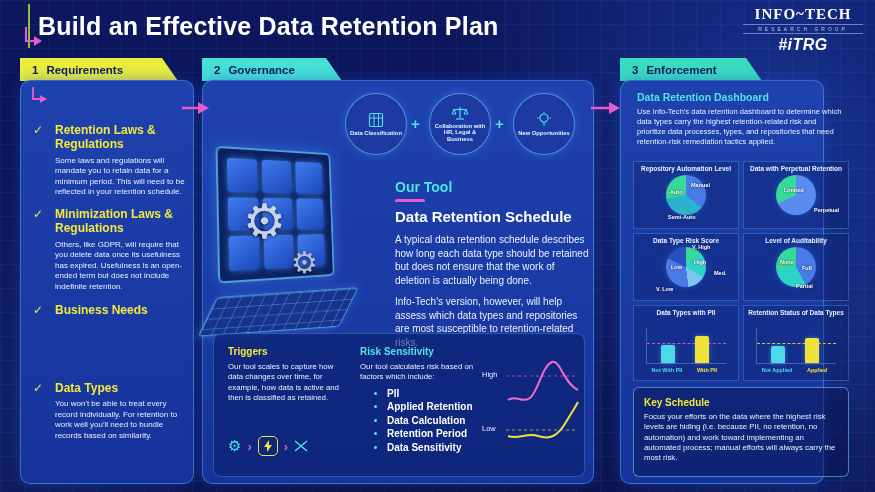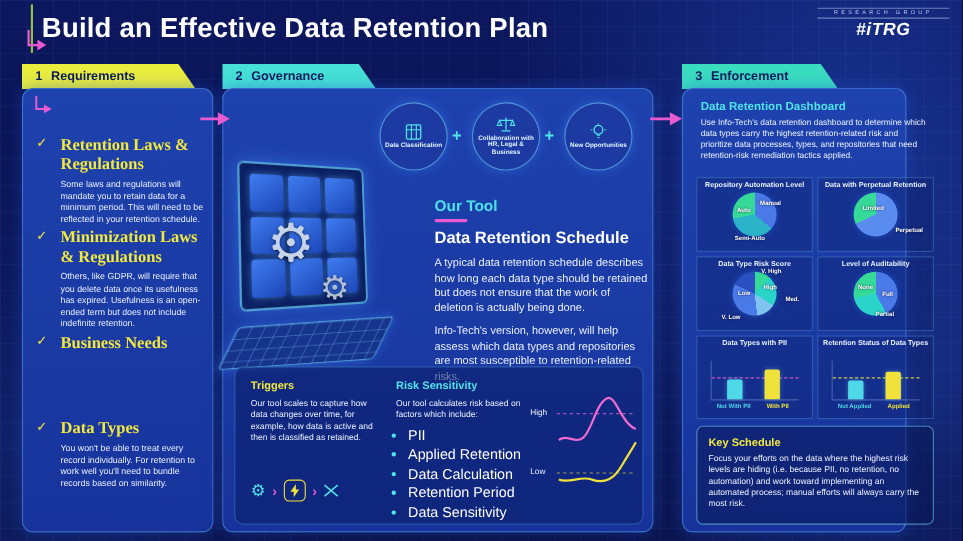--- a/index.html
+++ b/index.html
@@ -46,21 +46,21 @@
   .flow-arrow { position:absolute; z-index:5; }
   .fa1 { left:182px; top:99px; }
   .fa2 { left:591px; top:99px; }
   .entry-arrow { position:absolute; left:23px; top:27px; z-index:5; }
   .panel-arrow { position:absolute; left:10px; top:6px; }
 
   
   .req-item { position:absolute; left:12px; width:152px; padding-left:22px; }
   .req-item .check { position:absolute; left:0; top:0; font-family:"DejaVu Sans", sans-serif;
     color:#f2e83e; font-size:12px; font-weight:bold; }
-  .req-item h3 { color:#f2e83e; font-size:15px; font-weight:bold; line-height:1.2;font-family:Liberation Serif, serif; }
+  .req-item h3 { color:#f2e83e; font-size:12px; font-weight:bold; line-height:1.2; }
   .req-item p { color:#e8efff; font-size:8px; line-height:1.32; margin-top:4px; }
 
   
   .circle { position:absolute; top:12px; width:62px; height:62px; border-radius:50%;
     background:#1c3aa2; border:1px solid rgba(120,220,255,.55); box-shadow:0 0 10px rgba(60,140,255,.4);
     display:flex; flex-direction:column; align-items:center; justify-content:center; gap:2px; text-align:center; }
   .circle span { font-size:5.8px; font-weight:bold; color:#e2f4ff; line-height:1.15; width:52px; }
   .c1 { left:142px; } .c2 { left:226px; } .c3 { left:310px; }
   .plus { position:absolute; top:34px; color:#4fe3e8; font-size:15px; font-weight:bold; }
   .p1 { left:208px; } .p2 { left:292px; }
@@ -94,21 +94,21 @@
   .trig p { font-size:7.8px; line-height:1.32; color:#eaf1ff; }
   .trig-icons { position:absolute; left:14px; top:102px; display:flex; align-items:center; gap:6px; }
   .trig-icons .gear-sm { font-family:"DejaVu Sans", sans-serif; color:#4fe3e8; font-size:15px; }
   .trig-icons .chev { color:#e85bd0; font-size:13px; font-weight:bold; }
   .bolt-box { width:20px; height:20px; border:1px solid #f0e13b; border-radius:5px;
     display:flex; align-items:center; justify-content:center; }
   .risk { position:absolute; left:146px; top:12px; width:120px; }
   .risk h4 { color:#4fe3e8; font-size:10px; font-weight:bold; margin-bottom:5px; }
   .risk p { font-size:7.8px; line-height:1.32; color:#eaf1ff; }
   .risk ul { list-style:disc; padding-left:11px; margin-top:5px; }
-  .risk li { font-size:13px; font-weight:normal; color:#fff; margin-bottom:2.5px; }
+  .risk li { font-size:10px; font-weight:bold; color:#fff; margin-bottom:2.5px;margin-left:16px; }
   .risk li::marker { color:#4fe3e8; }
   .risk-chart { position:absolute; left:268px; top:12px; width:100px; height:124px; }
   .risk-chart .axis-lbl { position:absolute; left:0; font-size:7.5px; color:#eaf1ff; }
   .lbl-high { top:24px; } .lbl-low { top:78px; }
   .risk-chart svg { position:absolute; left:24px; top:0; }
 
   
   .dash-title { position:absolute; left:16px; top:10px; color:#4fe3e8; font-size:10.5px; font-weight:bold; }
   .dash-body { position:absolute; left:16px; top:26px; width:208px; font-size:7.6px; line-height:1.3; color:#eaf1ff; }
   .card { position:absolute; width:106px; border:1px solid rgba(110,190,255,.3);
@@ -133,20 +133,21 @@
 </style>
 </head>
 <body>
 
 <div id="stage">
   <div class="circuit"></div>
 
   <div class="accent-line"></div>
   <h1 class="title">Build an Effective Data Retention Plan</h1>
   <div class="logo">
+    <div class="logo-name">INFO~TECH</div>
     <div class="logo-sub">RESEARCH GROUP</div>
     <div class="logo-badge">#iTRG</div>
   </div>
   <svg class="entry-arrow" width="20" height="24" viewBox="0 0 20 24">
     <path d="M3 0 V14 H12" fill="none" stroke="#e85bd0" stroke-width="2"></path>
     <path d="M11 9 L19 14 L11 19 Z" fill="#e85bd0"></path>
   </svg>
 
   <div class="tab tab1">
     <span class="num">1</span>

